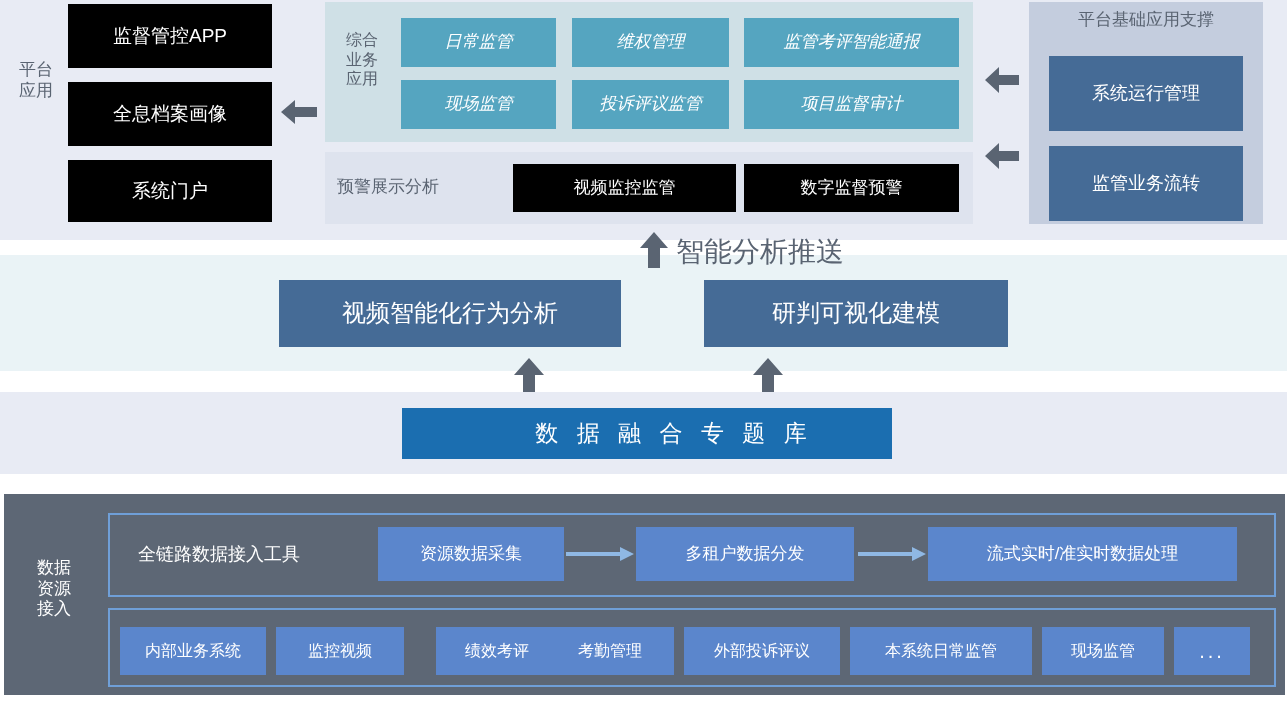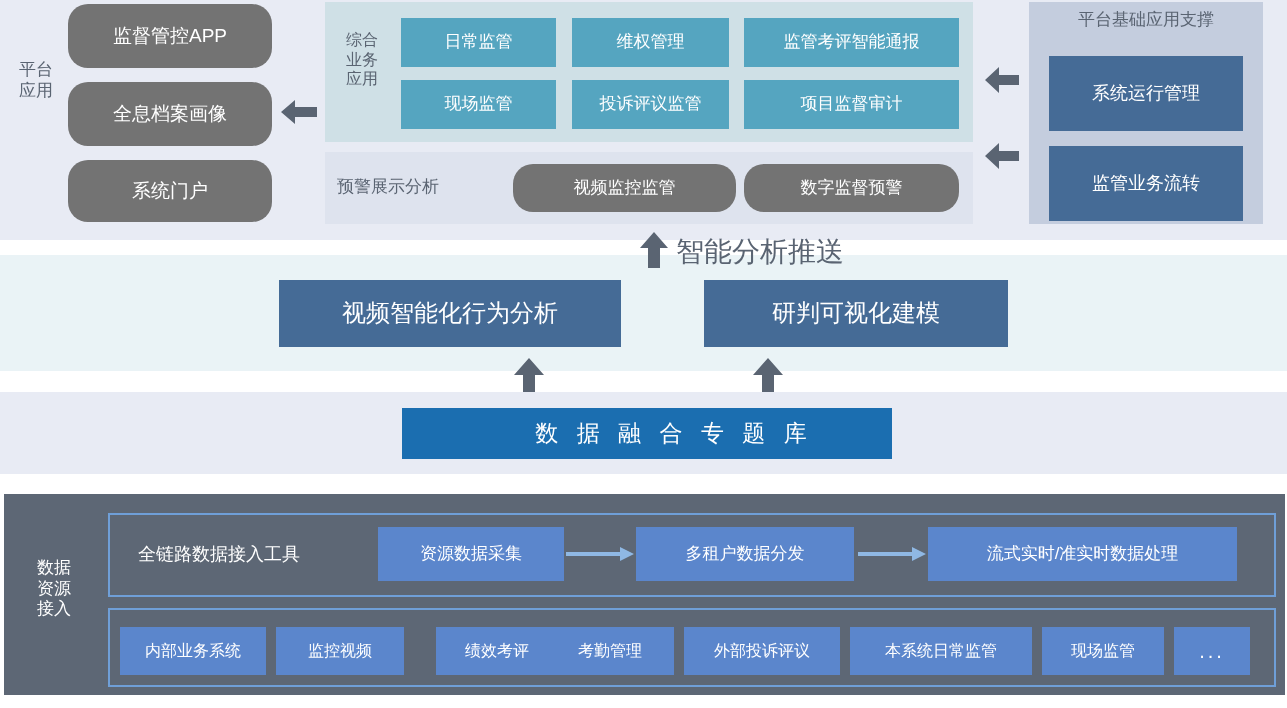--- a/index.html
+++ b/index.html
@@ -14,21 +14,21 @@
 
   
   .box {
     position: absolute;
     display: flex; align-items: center; justify-content: center;
     color: #ffffff;
     text-align: center;
     line-height: 1.2;
     white-space: nowrap;
   }
-  .box-blue  { background: #737373; border-radius: 20px; }
+  .box-blue  { background: #000000; }
   .box-teal  { background: #55a5c0; }
   .box-slate { background: #456b96; }
   .box-deep  { background: #1b6eb0; }
   .box-lblue { background: #5b86cc; }
 
   .panel { position: absolute; }
 
   .side-label {
     position: absolute;
     color: #5a6472;
@@ -46,21 +46,21 @@
   
   #box-app     { left: 68px; top: 4px;   width: 204px; height: 64px; font-size: 19px; }
   #box-archive { left: 68px; top: 82px;  width: 204px; height: 64px; font-size: 19px; }
   #box-portal  { left: 68px; top: 160px; width: 204px; height: 62px; font-size: 19px; }
 
   #label-platform-app { left: 10px; top: 60px; width: 52px; font-size: 17px; }
 
   
   #label-biz { left: 337px; top: 30px; width: 50px; font-size: 16px; }
 
-  .biz-cell { height: 49px; font-size: 17px; }
+  .biz-cell { height: 49px; font-size: 17px; font-style: italic; }
   #biz-1 { left: 401px; top: 18px;  width: 155px; }
   #biz-2 { left: 572px; top: 18px;  width: 157px; }
   #biz-3 { left: 744px; top: 18px;  width: 215px; }
   #biz-4 { left: 401px; top: 80px;  width: 155px; }
   #biz-5 { left: 572px; top: 80px;  width: 157px; }
   #biz-6 { left: 744px; top: 80px;  width: 215px; }
 
   
   #label-warn { left: 337px; top: 177px; width: 150px; font-size: 17px; text-align: left; }
   #warn-1 { left: 513px; top: 164px; width: 223px; height: 48px; font-size: 17px; }

